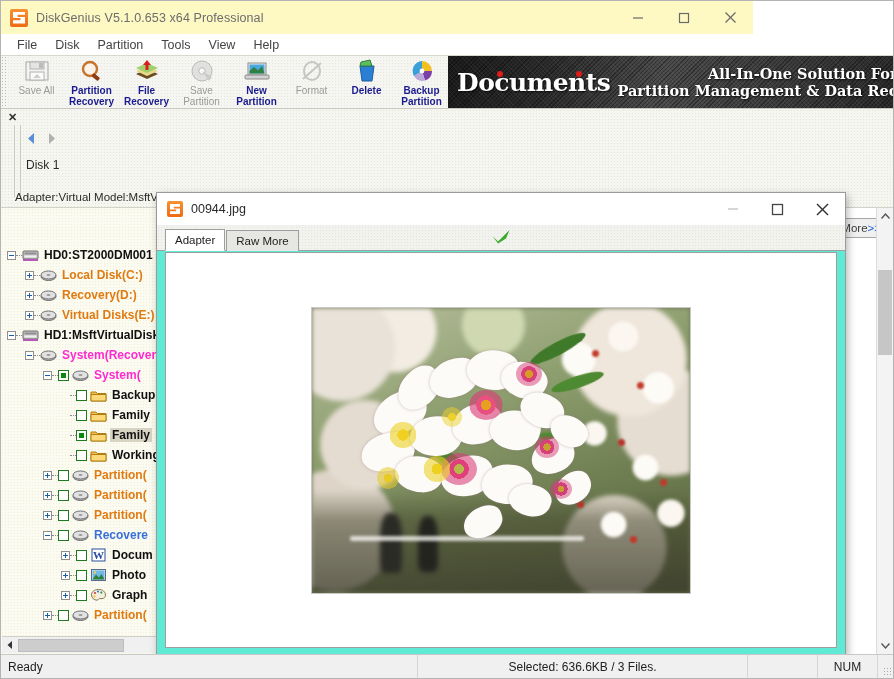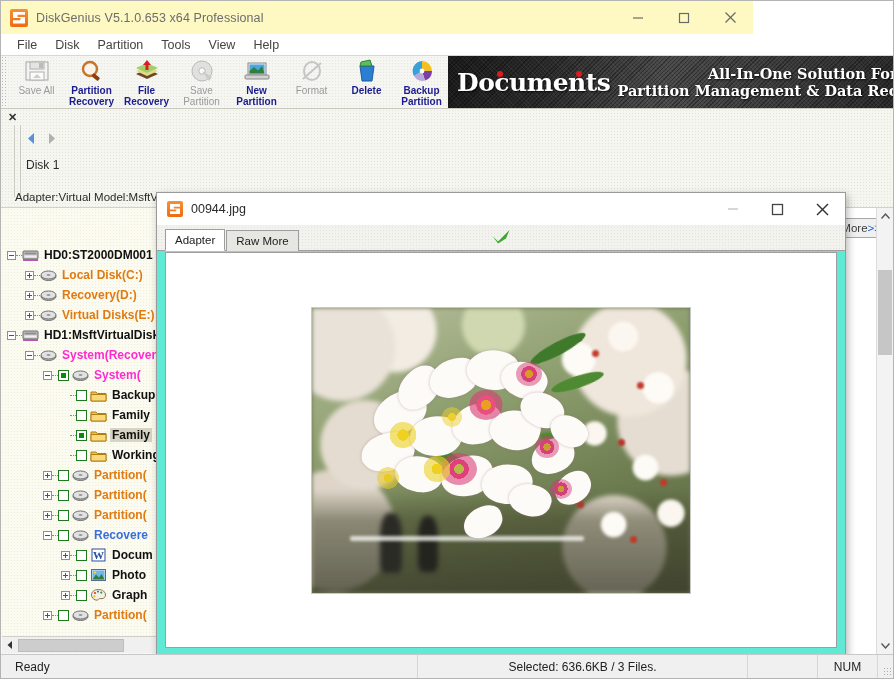--- a/index.html
+++ b/index.html
@@ -291,21 +291,21 @@
   }
   .core { position: absolute; border-radius: 50%; }
 
   
   .statusbar {
     position: absolute; left: 0; bottom: 0; width: 894px; height: 24px;
     background: #f0f0f0; border-top: 1px solid #c8c8c8;
     display: flex; align-items: center; font-size: 12px; color: #222;
   }
   .sb-cell { height: 24px; display: flex; align-items: center; }
-  .sb-ready { padding-left: 7px; flex: 1; margin-left: 7px; }
+  .sb-ready { padding-left: 7px; flex: 1; }
   .sb-sel { width: 330px; justify-content: center; border-left: 1px solid #d6d6d6; }
   .sb-gap { width: 70px; border-left: 1px solid #d6d6d6; }
   .sb-num { width: 60px; justify-content: center; border-left: 1px solid #d6d6d6; }
   .sb-grip { width: 18px; border-left: 1px solid #d6d6d6; position: relative; }
   .sb-grip::after {
     content: ""; position: absolute; right: 3px; bottom: 3px; width: 9px; height: 9px;
     background-image: radial-gradient(#a9a9a9 0.8px, transparent 0.8px);
     background-size: 3px 3px;
   }
 </style>

